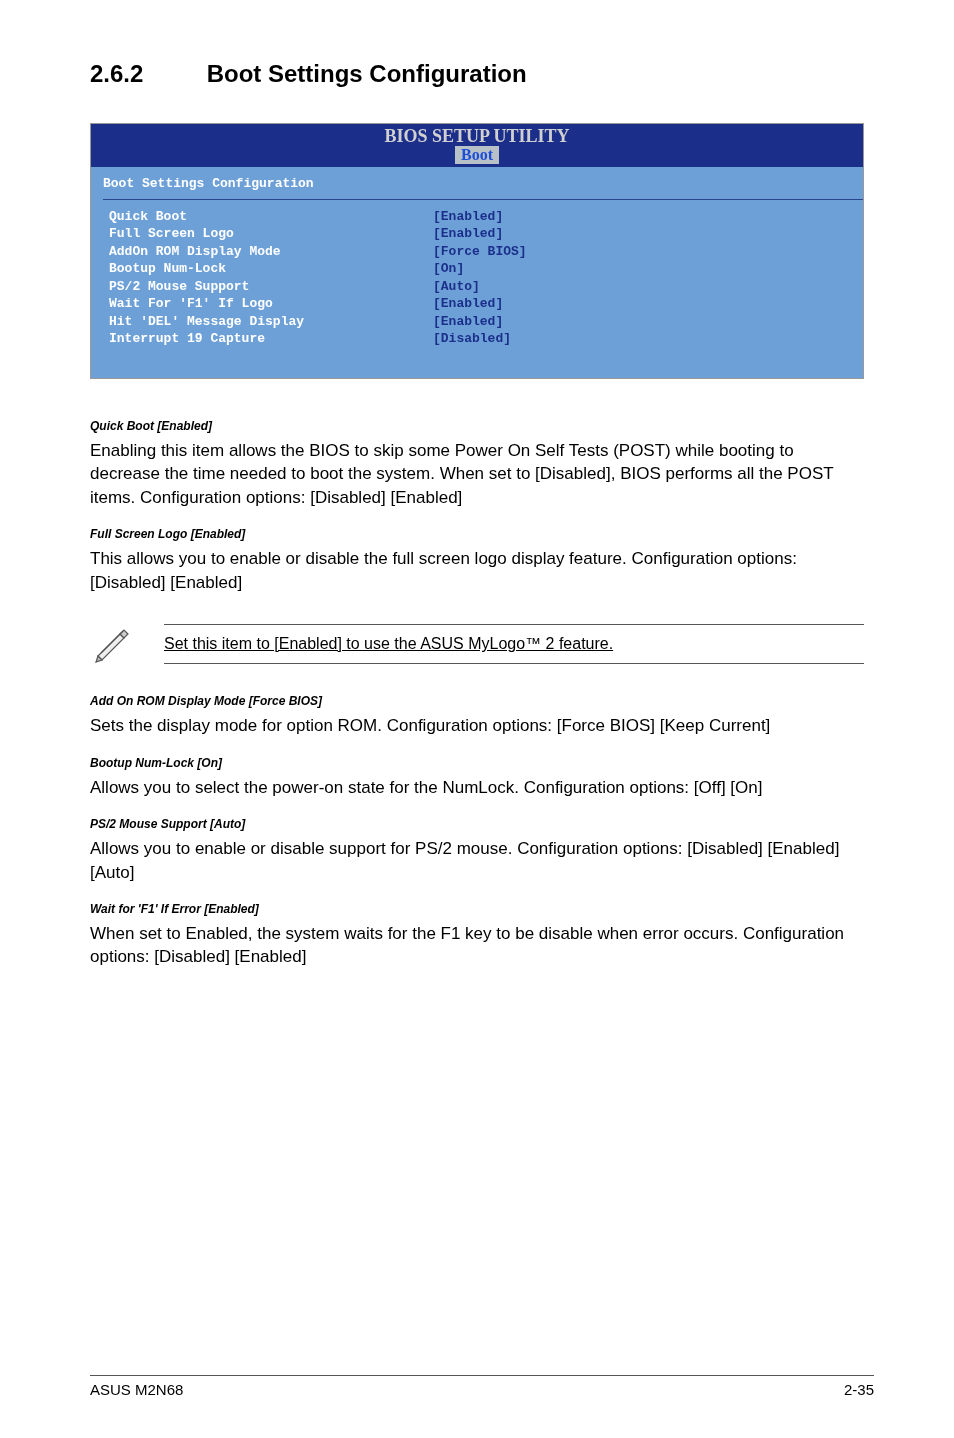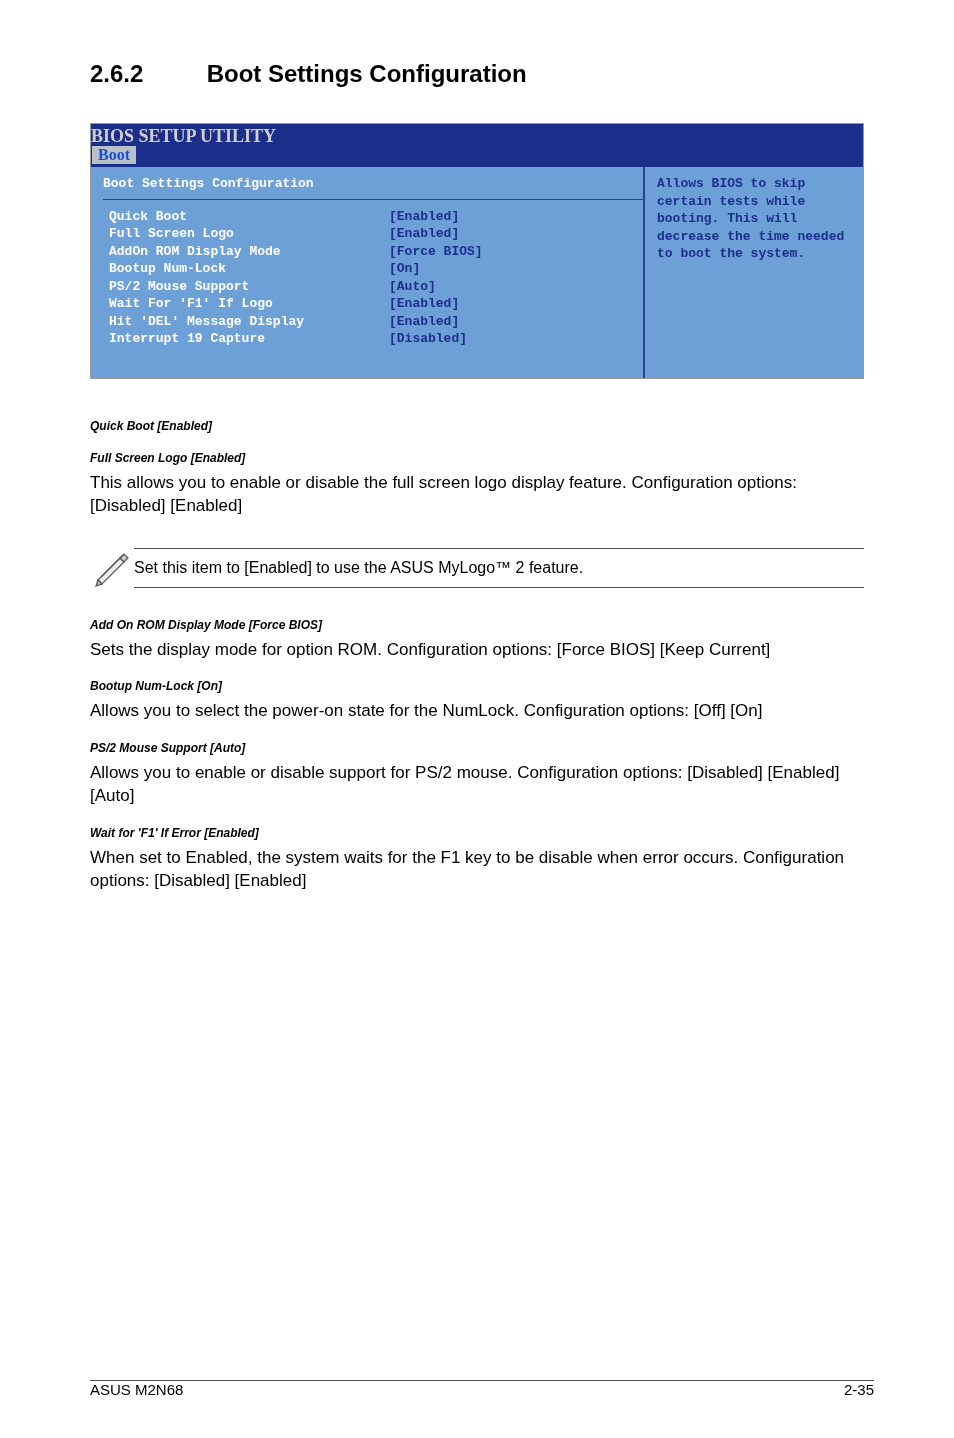--- a/index.html
+++ b/index.html
@@ -1,42 +1,42 @@
 <!DOCTYPE html>
 <html><head>
 <meta charset="utf-8">
 <style>
   * { box-sizing: border-box; margin: 0; padding: 0; }
   html, body { width: 954px; height: 1438px; background: #fff; font-family: Arial, Helvetica, sans-serif; color: #000; }
   .page { padding: 60px 90px 40px 90px; position: relative; min-height: 1438px; }
   .section-heading { font-size: 24px; font-weight: bold; margin-bottom: 35px; }
   .section-heading .num { display: inline-block; min-width: 110px; }
   .bios-box { border: 1px solid #999; margin-bottom: 40px; }
-  .bios-header { background: #1b2f8a; padding: 2px 0; position: relative; }
+  .bios-header { background: #1b2f8a; text-align: center; padding: 2px 0; position: relative; }
   .bios-title-row { font-family: "Times New Roman", serif; font-weight: bold; color: #d0d0d0; font-size: 18px; letter-spacing: 0px; }
   .bios-tab-row { margin-top: -2px; }
   .bios-tab { display: inline-block; background: #b8c0c8; color: #1d4ed8; font-family: "Times New Roman", serif; font-weight: bold; font-size: 16px; padding: 0px 6px; border: 1px solid #1b2f8a; }
   .bios-body { display: flex; background: #6ea0d8; }
   .bios-left { flex: 1; padding: 6px 0 30px 18px; font-family: "Courier New", monospace; font-size: 13px; line-height: 1.35; }
   .bios-right { width: 220px; border-left: 2px solid #2a458f; padding: 8px 12px; font-family: "Courier New", monospace; font-size: 13px; line-height: 1.35; color: #1b2f8a; font-weight: bold; }
   .bios-subheading { color: #fff; font-weight: bold; border-bottom: 1px solid #2a458f; padding: 2px 0 6px 0; margin-left: -6px; margin-right: 0; margin-bottom: 8px; }
-  .bios-row { display: flex; }
+  .bios-row { display: flex; gap: 44px; }
   .bios-label { width: 280px; color: #fff; font-weight: bold; }
   .bios-value { color: #1b2f8a; font-weight: bold; }
 
   .sub-heading { font-size: 12px; font-weight: bold; margin-top: 18px; margin-bottom: 6px; font-style: italic; }
   .body-text { font-size: 17px; line-height: 1.38; margin-bottom: 10px; }
 
-  .note-block { display: flex; align-items: center; margin: 26px 0 26px 0; }
+  .note-block { display: flex; align-items: center; gap: 30px; margin: 26px 0 26px 0; text-decoration: underline; }
   .note-icon { flex: 0 0 auto; }
   .note-rule-wrap { flex: 1; }
   .note-rule-wrap hr { border: none; border-top: 1px solid #555; }
   .note-text { font-size: 16px; padding: 10px 0; }
 
-  .footer { position: absolute; left: 90px; right: 80px; bottom: 40px; display: flex; justify-content: space-between; font-size: 15px; border-top: 1px solid #555; }
+  .footer { position: absolute; left: 90px; right: 80px; bottom: 40px; display: flex; justify-content: space-between; font-size: 15px; border-top: 1px solid #555; padding-top: 5px; }
 </style>
 </head>
 <body>
 
 <div class="page">
 
   <h2 class="section-heading">
     <span class="num">2.6.2</span>
     <span>Boot Settings Configuration</span>
   </h2>
@@ -77,27 +77,25 @@
           </div>
         <div class="bios-row">
             <span class="bios-label">Hit 'DEL' Message Display</span>
             <span class="bios-value">[Enabled]</span>
           </div>
         <div class="bios-row">
             <span class="bios-label">Interrupt 19 Capture</span>
             <span class="bios-value">[Disabled]</span>
           </div>
       </div>
-      <div class="bios-right">
-        <span>Allows BIOS to skip certain tests while booting. This will decrease the time needed to boot the system.</span>
-      </div>
     </div>
   </div>
 
   <div class="sub-heading">Quick Boot [Enabled]</div>
+  <div class="body-text">Enabling this item allows the BIOS to skip some Power On Self Tests (POST) while booting to decrease the time needed to boot the system. When set to [Disabled], BIOS performs all the POST items. Configuration options: [Disabled] [Enabled]</div>
 
   <div class="sub-heading">Full Screen Logo [Enabled]</div>
   <div class="body-text">This allows you to enable or disable the full screen logo display feature. Configuration options: [Disabled] [Enabled]</div>
 
   <div class="note-block">
     <span class="note-icon">
       <svg width="44" height="44" viewBox="0 0 44 44">
         <g fill="none" stroke="#555" stroke-width="1.2">
           <path d="M8 36 L30 14 L34 18 L12 40 Z" fill="#eee"></path>
           <path d="M30 14 L34 10 L38 14 L34 18 Z" fill="#ccc"></path>

